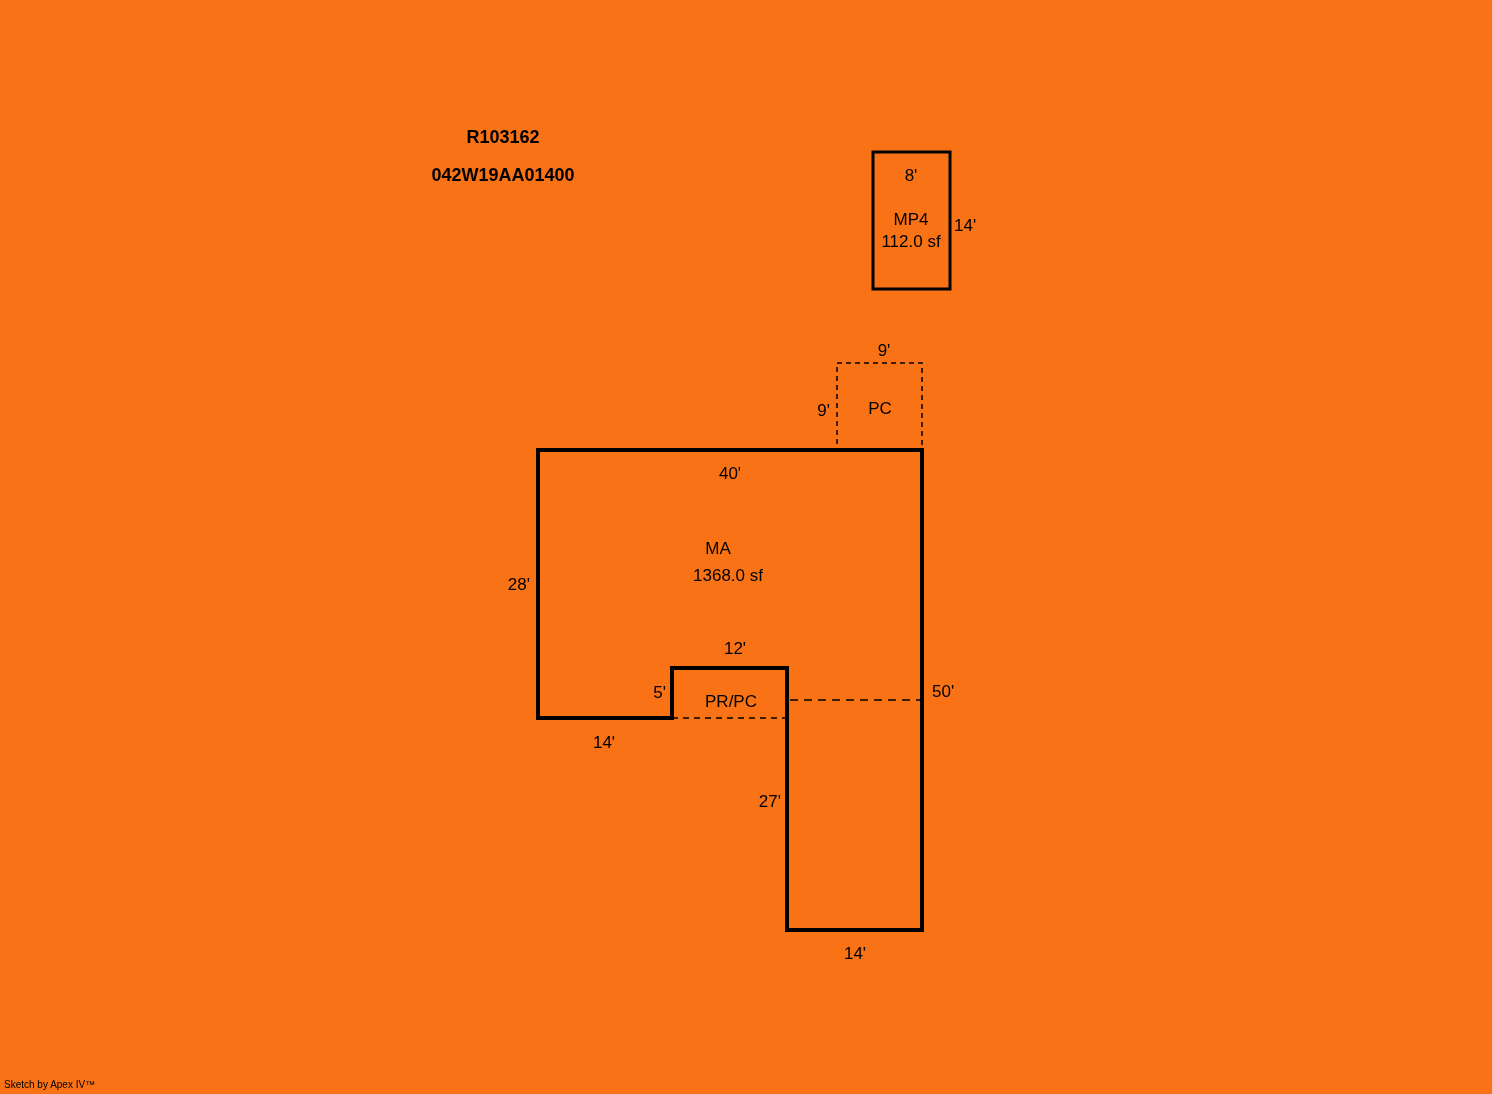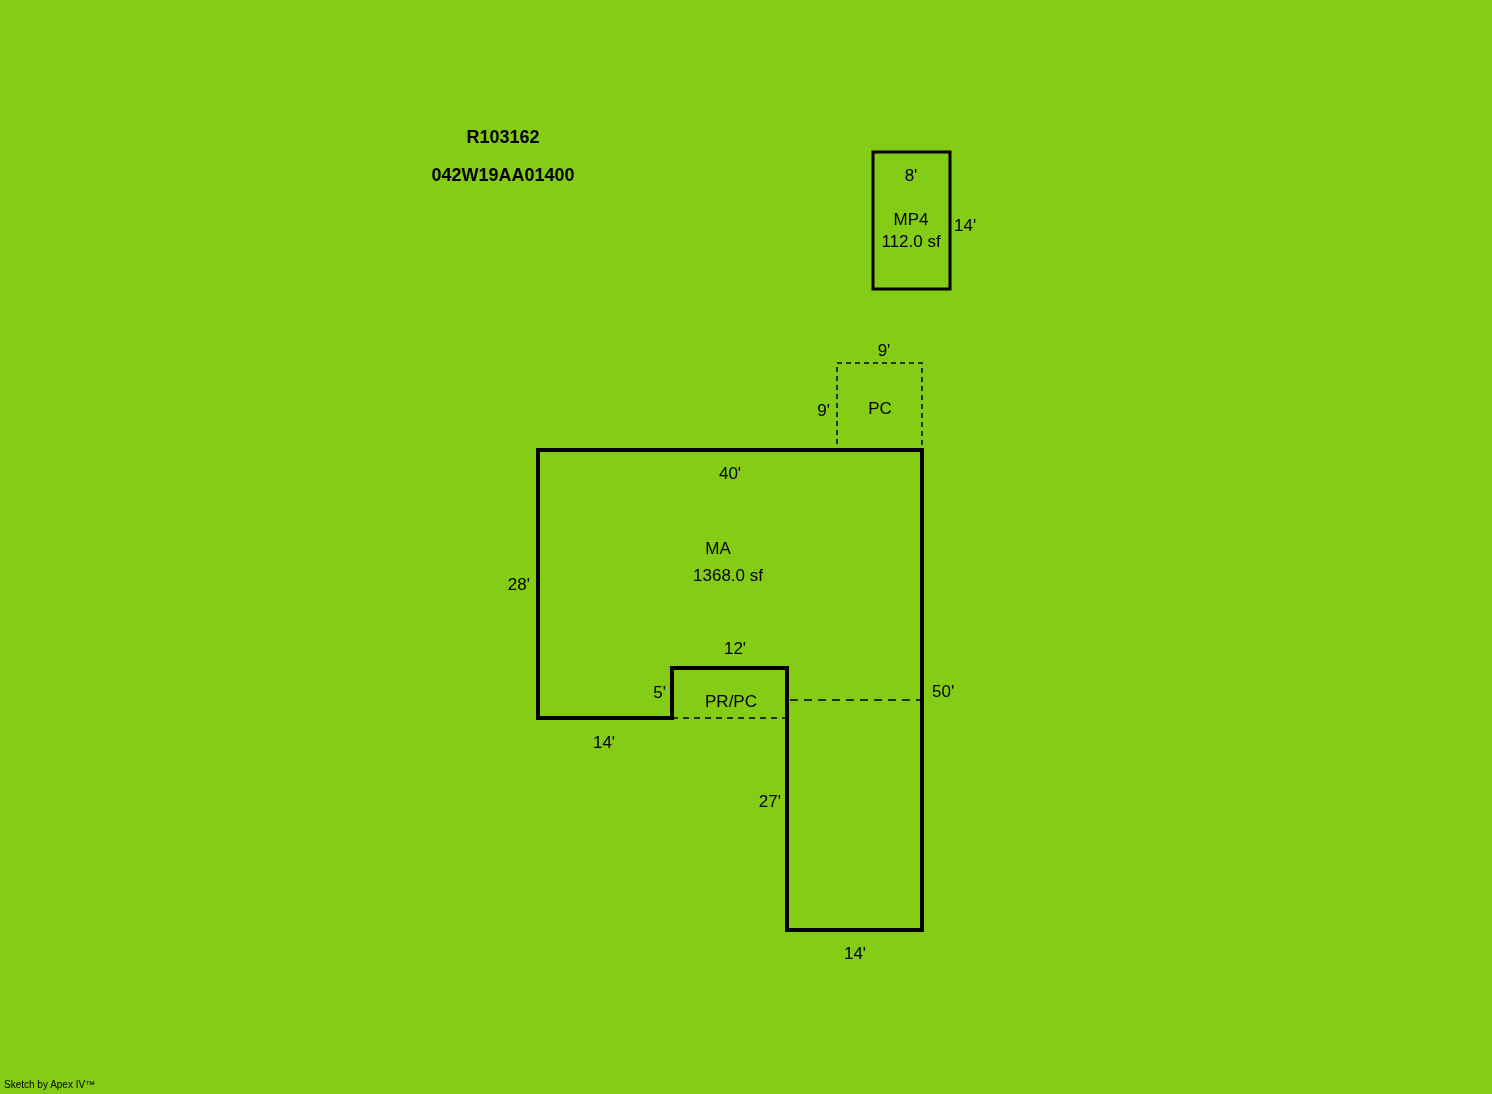--- a/index.html
+++ b/index.html
@@ -8,21 +8,21 @@
     background: #ffffff;
     width: 1492px;
     height: 1094px;
     overflow: hidden;
     font-family: "Liberation Sans", sans-serif;
   }
   .sketch-wrap {
     position: relative;
     width: 1492px;
     height: 1094px;
-    background: #84cc16;
+    background: #f97316;
   }
   svg text {
     fill: #000000;
   }
   .hdr {
     font-size: 18px;
     font-weight: bold;
   }
   .dim {
     font-size: 17px;

